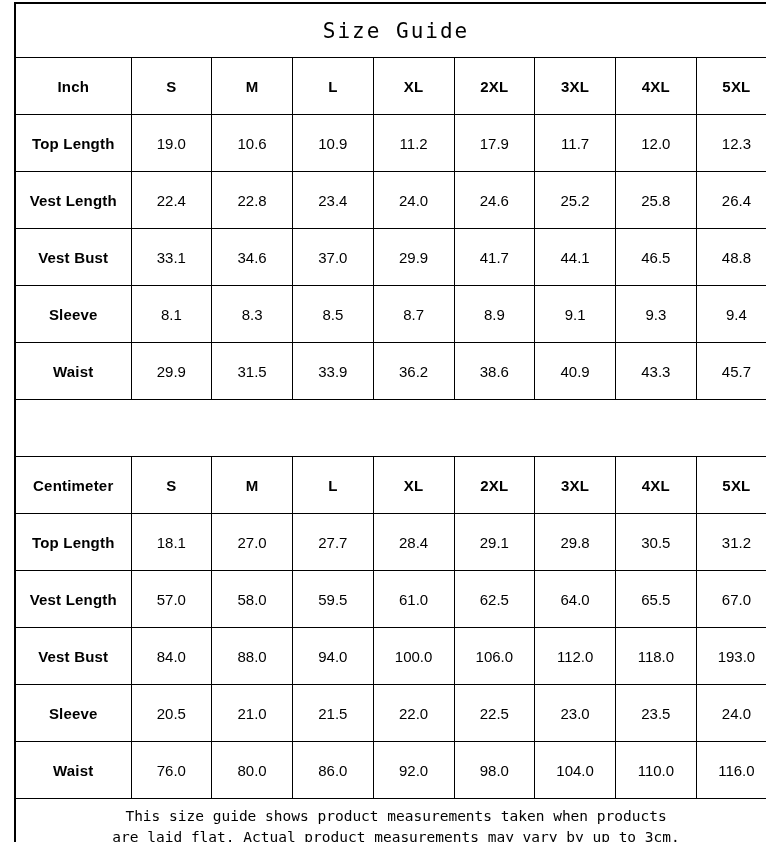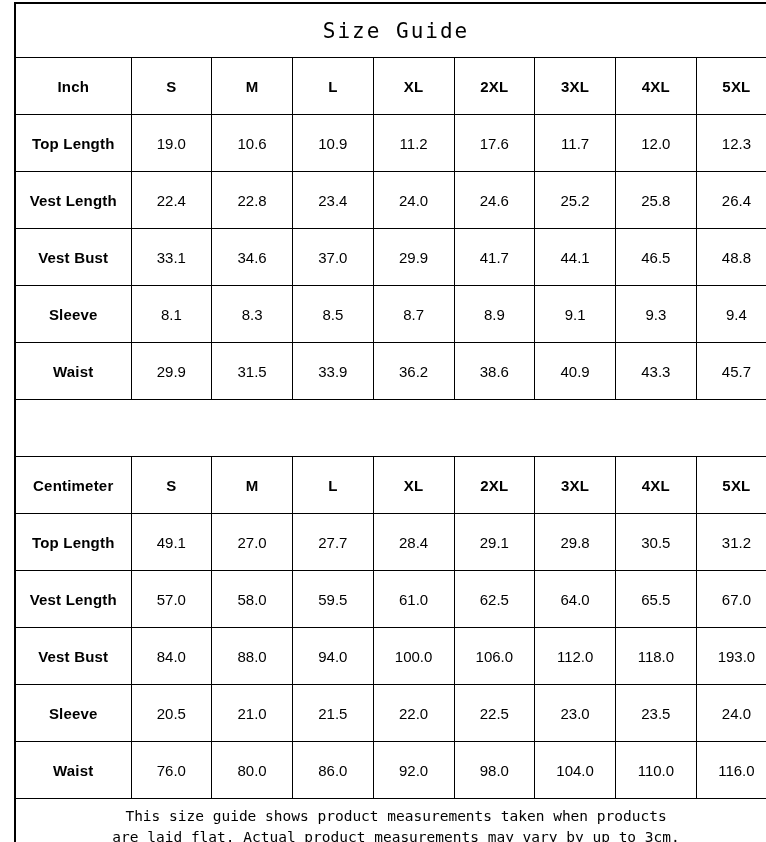--- a/index.html
+++ b/index.html
@@ -129,21 +129,21 @@
           <td>3XL</td>
           <td>4XL</td>
           <td>5XL</td>
         </tr>
         <tr class="data-row">
           <td class="row-label">Top Length</td>
           <td>19.0</td>
           <td>10.6</td>
           <td>10.9</td>
           <td>11.2</td>
-          <td>17.6</td>
+          <td>17.9</td>
           <td>11.7</td>
           <td>12.0</td>
           <td>12.3</td>
         </tr>
         <tr class="data-row">
           <td class="row-label">Vest Length</td>
           <td>22.4</td>
           <td>22.8</td>
           <td>23.4</td>
           <td>24.0</td>
@@ -194,21 +194,21 @@
           <td>M</td>
           <td>L</td>
           <td>XL</td>
           <td>2XL</td>
           <td>3XL</td>
           <td>4XL</td>
           <td>5XL</td>
         </tr>
         <tr class="data-row">
           <td class="row-label">Top Length</td>
-          <td>49.1</td>
+          <td>18.1</td>
           <td>27.0</td>
           <td>27.7</td>
           <td>28.4</td>
           <td>29.1</td>
           <td>29.8</td>
           <td>30.5</td>
           <td>31.2</td>
         </tr>
         <tr class="data-row">
           <td class="row-label">Vest Length</td>

